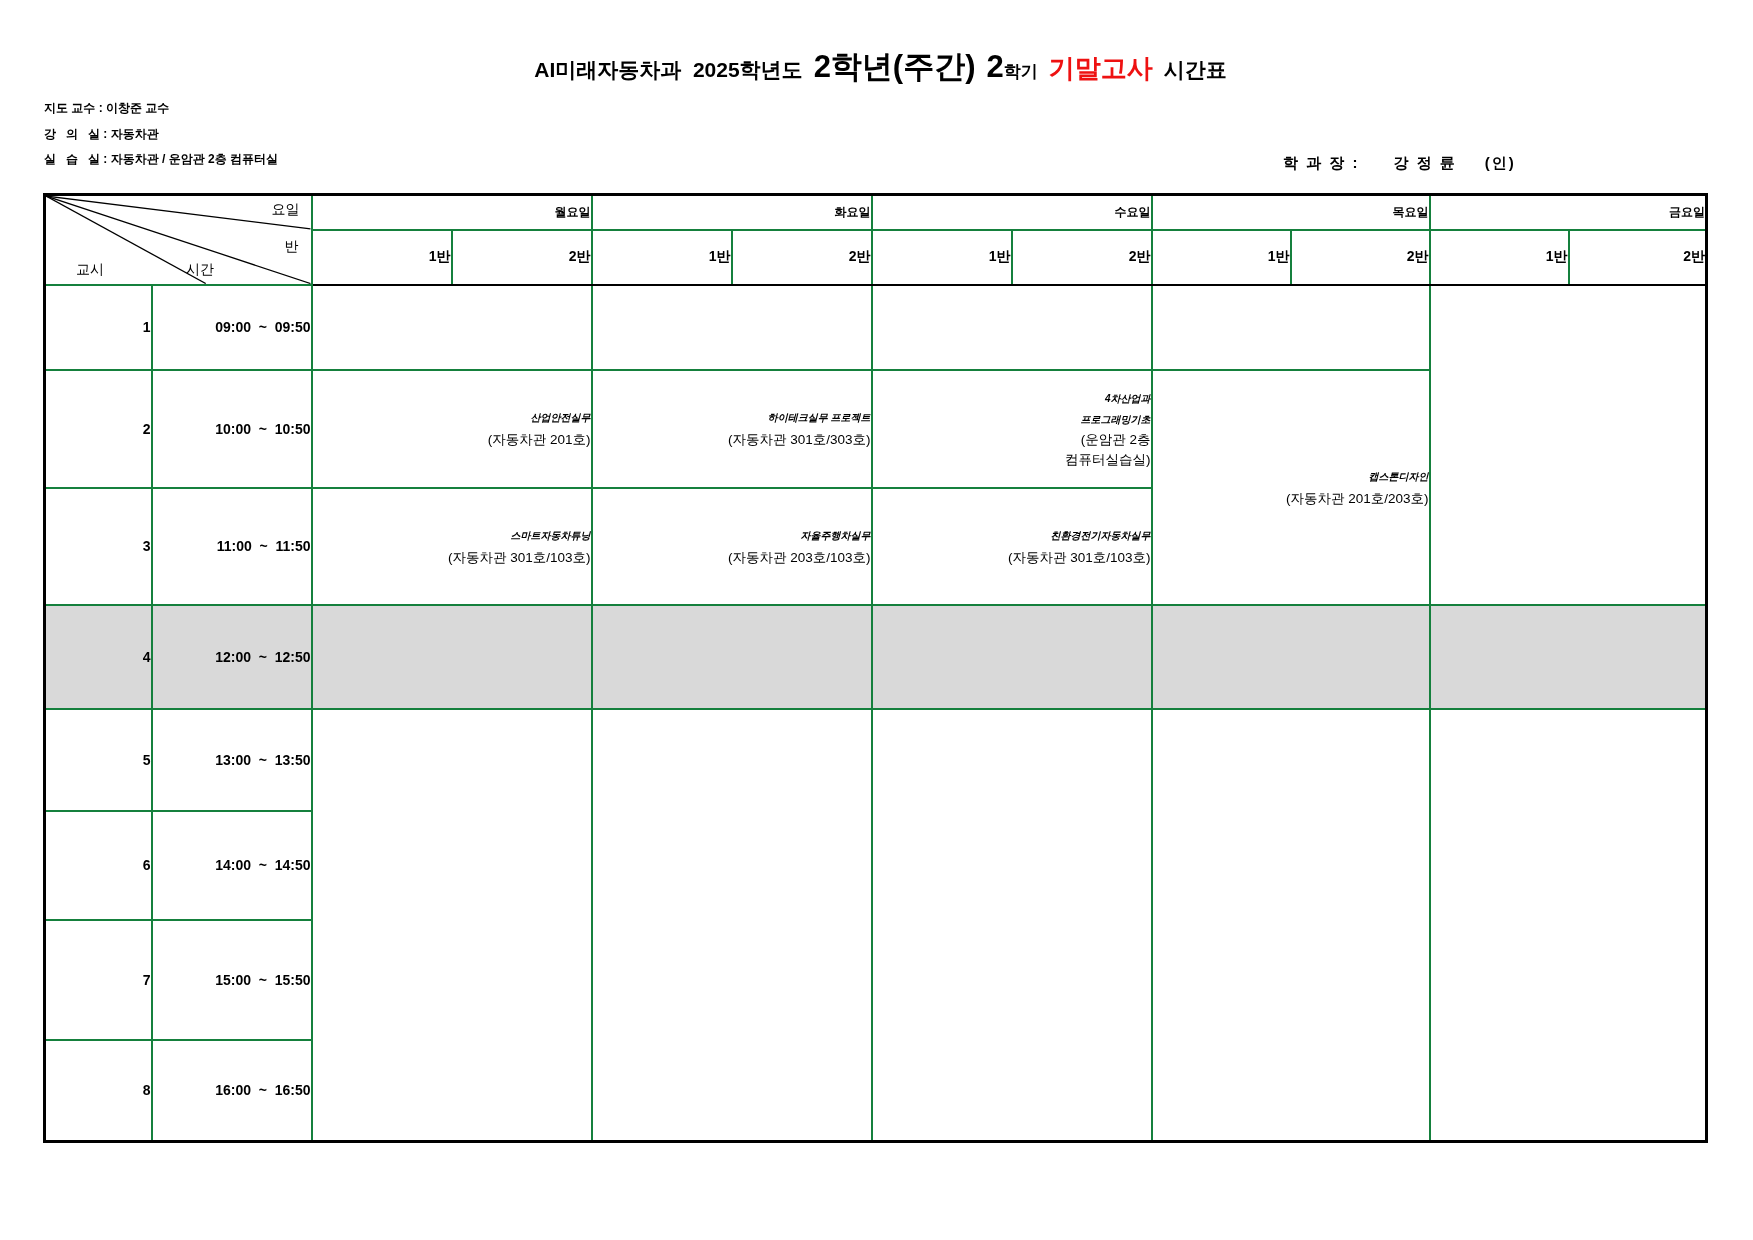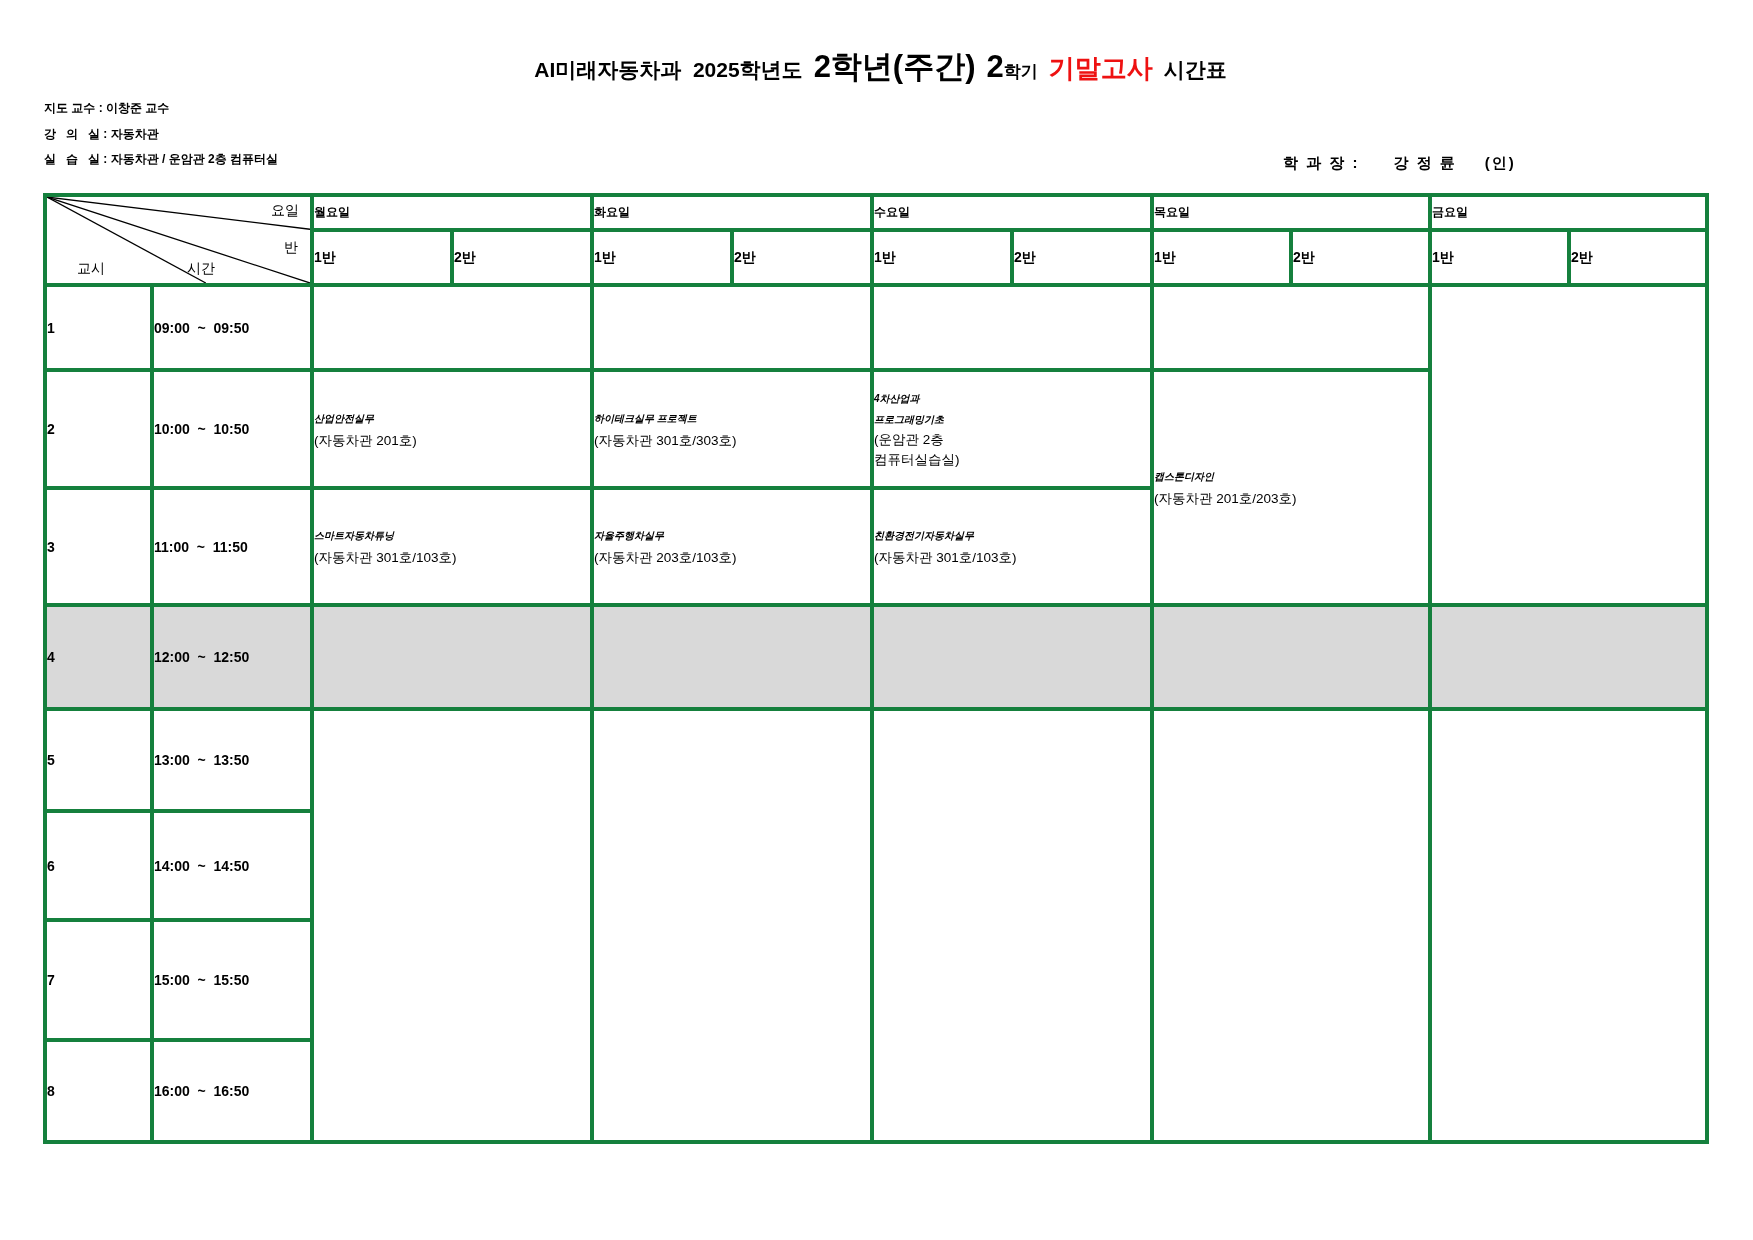--- a/index.html
+++ b/index.html
@@ -28,21 +28,21 @@
   }
   .dept-head .gap1{display:inline-block;width:34px;}
   .dept-head .gap2{display:inline-block;width:28px;}
   
   table.tt{
     position:absolute;left:43px;top:193px;
     border-collapse:collapse;table-layout:fixed;
     width:1662px;border:3px solid #000;
   }
   table.tt td{
-    border:4px solid #15803d;text-align:left;vertical-align:middle;
+    border:2px solid #15803d;text-align:right;vertical-align:middle;
     padding:0;overflow:hidden;margin-top:48px;
   }
   td.dayL{border-left:2px solid #000;}
   tr.subhead td{border-bottom:2px solid #000;}
   td.corner{border-bottom:2px solid #000;position:relative;}
   .day-h{font-size:12px;font-weight:bold;}
   .ban-h{font-size:14px;font-weight:bold;}
   .pno{font-size:14px;font-weight:bold;}
   .ptime{font-size:14px;font-weight:bold;white-space:pre;}
   .course .cname{display:block;font-size:10px;font-weight:bold;line-height:23px;font-style:italic;}

